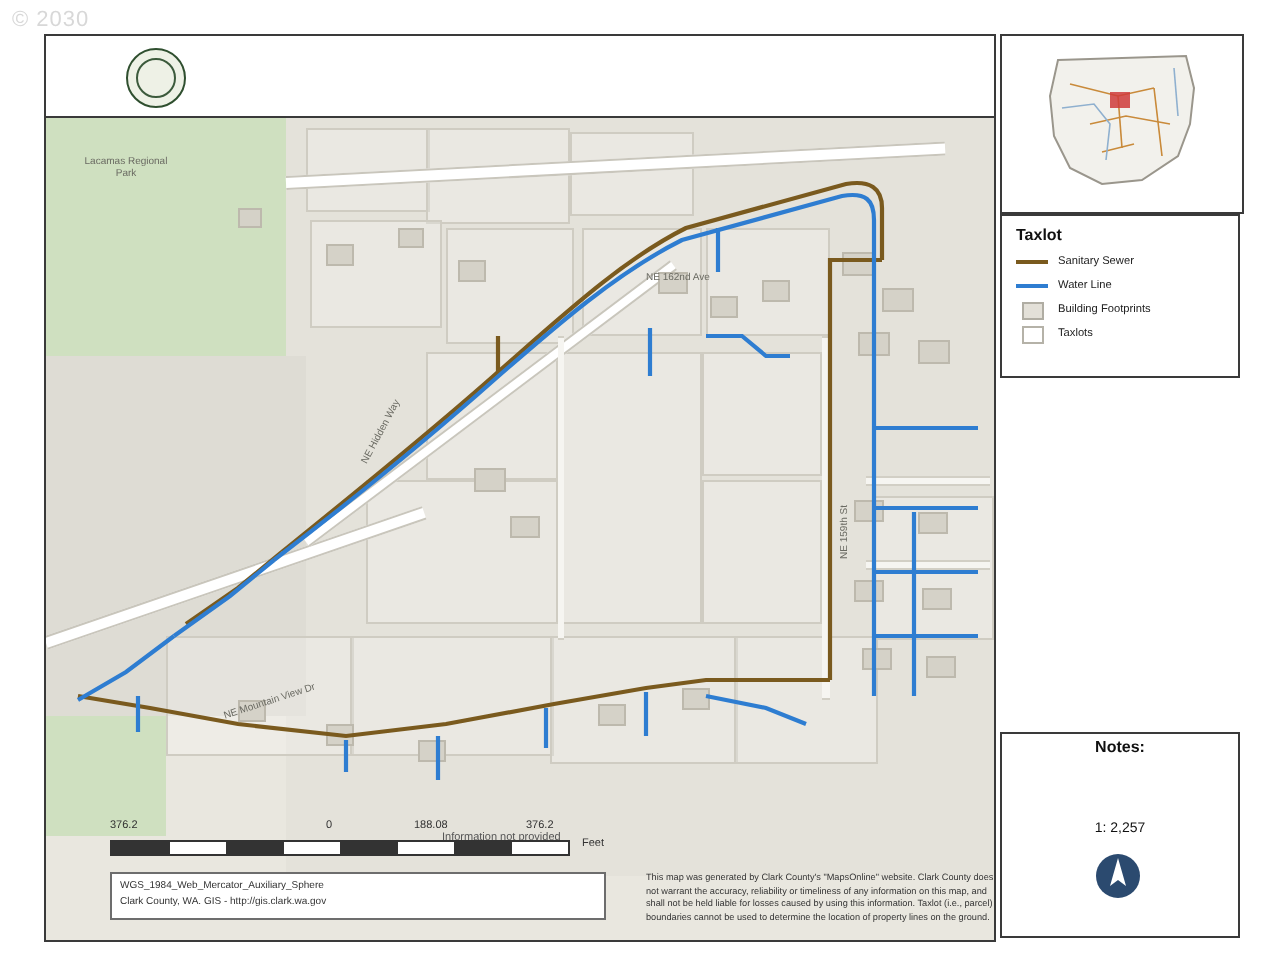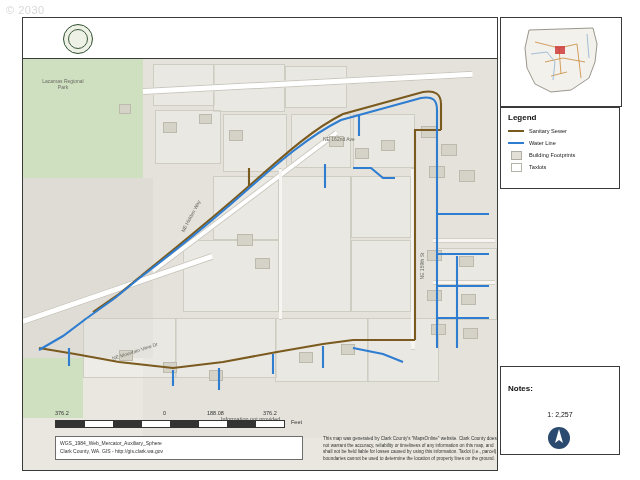--- a/index.html
+++ b/index.html
@@ -96,22 +96,22 @@
     border:1px solid #3a3a3a;background:#ffffff;padding:5px 7px;box-sizing:border-box;
   }
   .legend-title{font-size:8px;font-weight:bold;color:#111;margin-bottom:4px;}
   .legend-row{display:flex;align-items:center;margin-bottom:3px;}
   .legend-sym{width:16px;height:9px;margin-right:5px;position:relative;flex:0 0 16px;}
   .sym-line{position:absolute;left:0;top:4px;width:16px;height:1.6px;}
   .sym-sq{position:absolute;left:3px;top:1px;width:9px;height:7px;}
   .legend-label{font-size:5.6px;color:#222;}
 
   .notes-box{
-    position:absolute;left:500px;top:366px;width:120px;height:89px;
-    border:1px solid #3a3a3a;background:#ffffff;padding:17px 7px;box-sizing:border-box;
+    position:absolute;left:500px;top:366px;width:120px;height:103px;
+    border:1px solid #3a3a3a;background:#ffffff;padding:2px 7px;box-sizing:border-box;text-align:center;
   }
   .notes-title{font-size:8px;font-weight:bold;color:#111;}
 
   .scale-ratio{
     position:absolute;left:500px;bottom:62px;width:120px;text-align:center;
     font-size:7px;color:#111;
   }
   .north-arrow{
     position:absolute;left:545px;bottom:28px;width:28px;height:28px;
   }
@@ -269,21 +269,21 @@
       </g>
       <g stroke="#8fb0cf" stroke-width="0.8" fill="none">
         <path d="M30,36 L46,34 L54,44 L52,62"></path>
         <path d="M86,16 L88,40"></path>
       </g>
       <rect x="54" y="28" width="10" height="8" fill="#cf3b3b" opacity="0.85"></rect>
     </svg>
   </div>
 
   <div class="legend-box">
-    <div class="legend-title">Legend</div>
+    <div class="legend-title">Taxlot</div>
 
     <div class="legend-row">
       <span class="legend-sym">
         <span class="sym-line" style="background:#7a5a1e;"></span>
       </span>
       <span class="legend-label">Sanitary Sewer</span>
     </div>
 
     <div class="legend-row">
       <span class="legend-sym">

